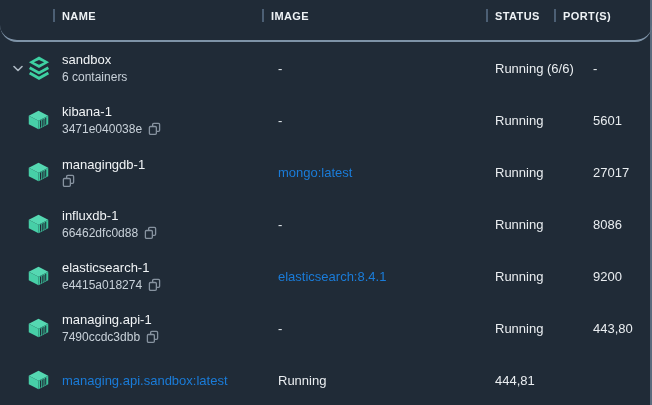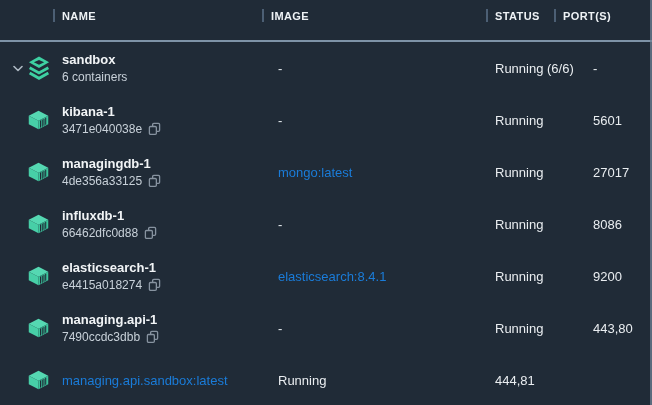--- a/index.html
+++ b/index.html
@@ -11,20 +11,21 @@
     position:relative;
   }
   .right-edge {
     position:absolute; top:0; right:0; bottom:0; width:2px;
     background:#6d8296; opacity:.75;
   }
   
   .thead {
     position:relative; height:42px;
     border-bottom:2px solid rgba(135,156,177,.92);
+    border-radius:17px;
   }
   .th {
     position:absolute; top:9px;
     display:flex; align-items:center; gap:7px;
     font-size:11px; font-weight:700; letter-spacing:.4px;
     color:#eef2f5; cursor:pointer;
   }
   .thbar { width:2px; height:13px; background:#4c5f74; display:inline-block; }
   
   .tbody { position:relative; }
@@ -39,21 +40,21 @@
     display:flex; align-items:center;
     padding-left:13px;
   }
   .chev {
     width:10px; height:8px; display:flex; align-items:center; justify-content:center;
     margin-right:5px; flex:0 0 10px;
   }
   .chev-spacer { width:10px; margin-right:5px; flex:0 0 10px; }
   .icon { display:inline-flex; align-items:center; }
   .c-name .name {
-    font-size:13px; font-weight:700; line-height:18px; color:#f1f4f6;
+    font-size:13px; font-weight:400; line-height:18px; color:#f1f4f6;
     white-space:nowrap; cursor:pointer;
   }
   .c-name .sub {
     font-size:12px; line-height:17px; color:#c8d1d9;
     display:flex; gap:6px; white-space:nowrap;
   }
   .copy { cursor:pointer; }
   .c-image span { font-size:13px; color:#e6ebef; }
   .c-image span.link { color:#1a7cd9; cursor:pointer; }
   .c-status, .c-ports { font-size:13px; color:#e9edf0; }
@@ -155,21 +156,20 @@
               <line x1="16.3" y1="11" x2="16.3" y2="19.2"></line>
             <line x1="18.3" y1="10" x2="18.3" y2="18.2"></line>
               <line x1="20.3" y1="9" x2="20.3" y2="17.1"></line>
           </g>
         </svg>
       </span>
     </div>
     <div class="cell c-name">
       <div class="name">managingdb-1</div>
       <div class="sub">
-          <span>4de356a33125</span>
         <span class="icon copy">
           <svg width="13" height="14" viewBox="0 0 14 15">
               <rect x="5" y="1.5" width="7.5" height="8.5" rx="1.2" fill="none" stroke="#8793a0" stroke-width="1.4"></rect>
               <rect x="1.5" y="4.8" width="7.5" height="8.5" rx="1.2" fill="#202b37" stroke="#8793a0" stroke-width="1.4"></rect>
             </svg>
         </span>
       </div>
     </div>
     <div class="cell c-image"><span class="link">mongo:latest</span></div>
     <div class="cell c-status">Running</div>

